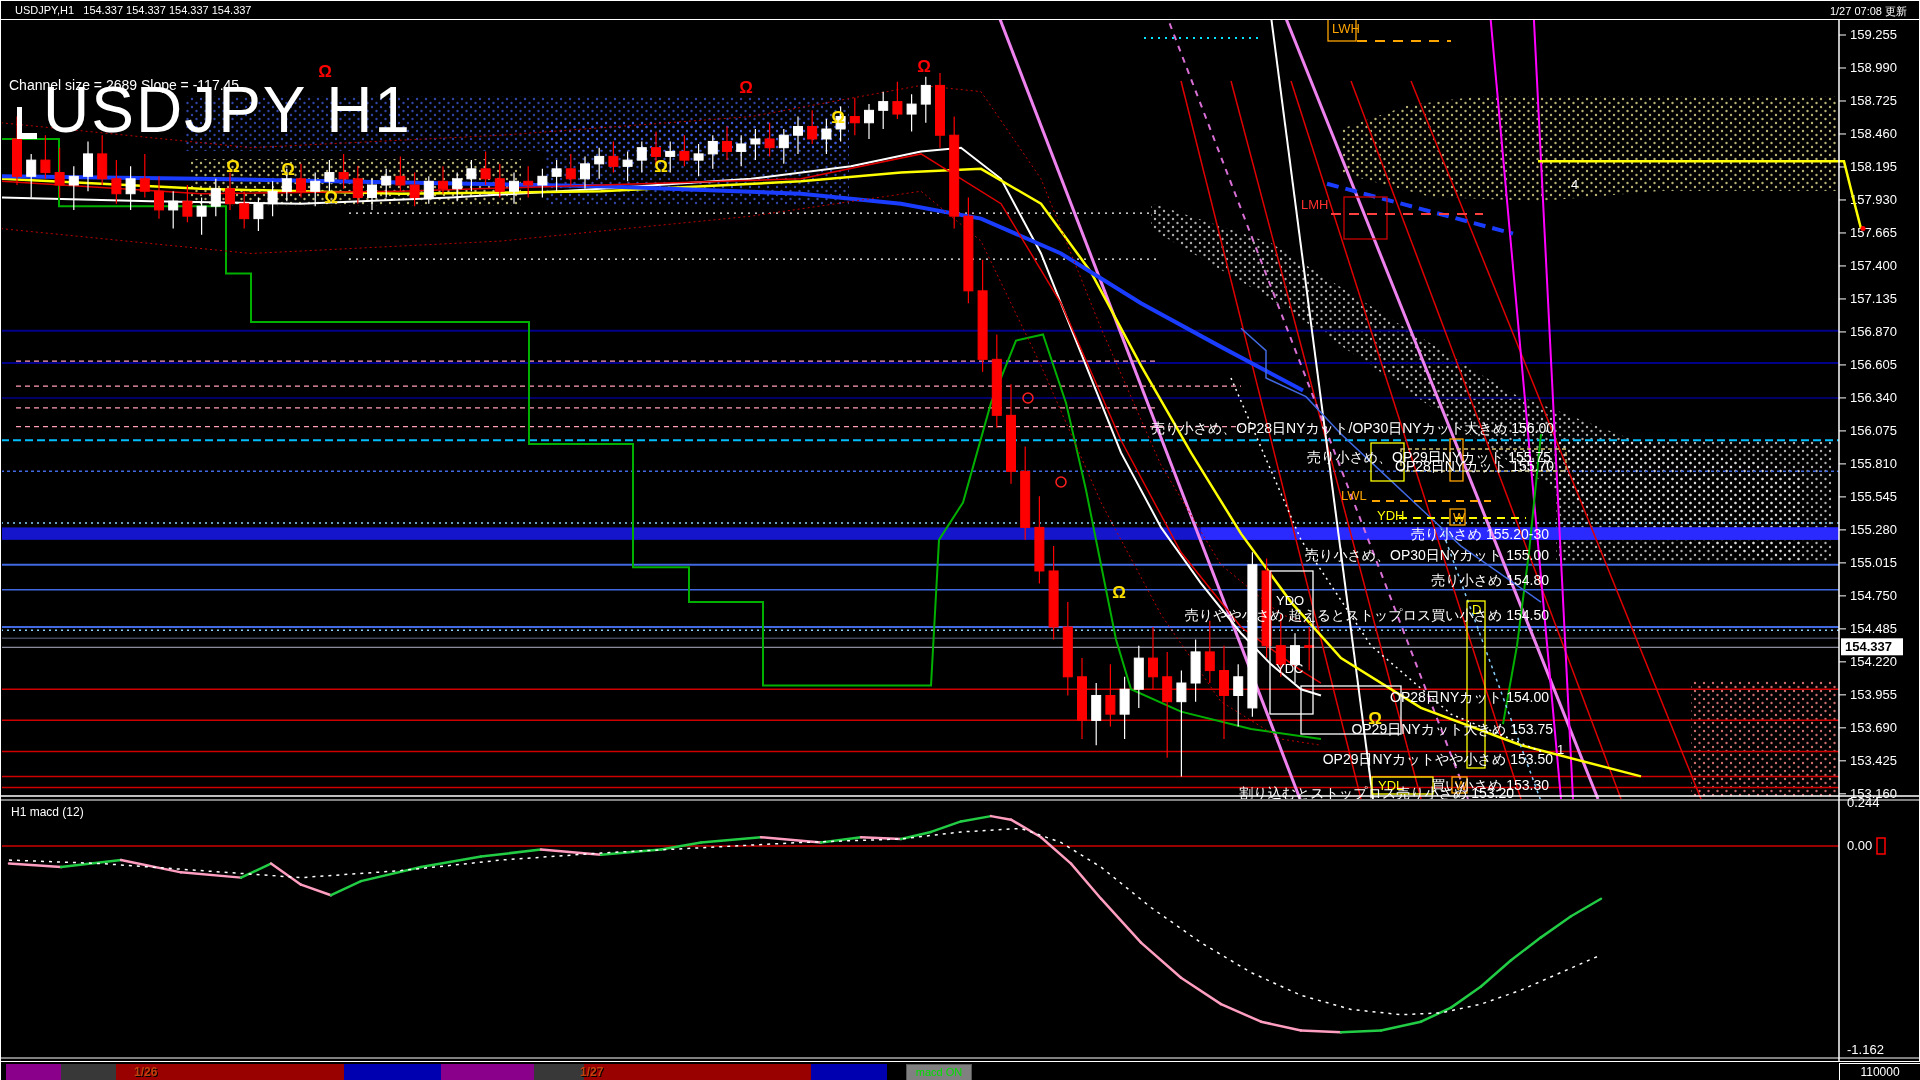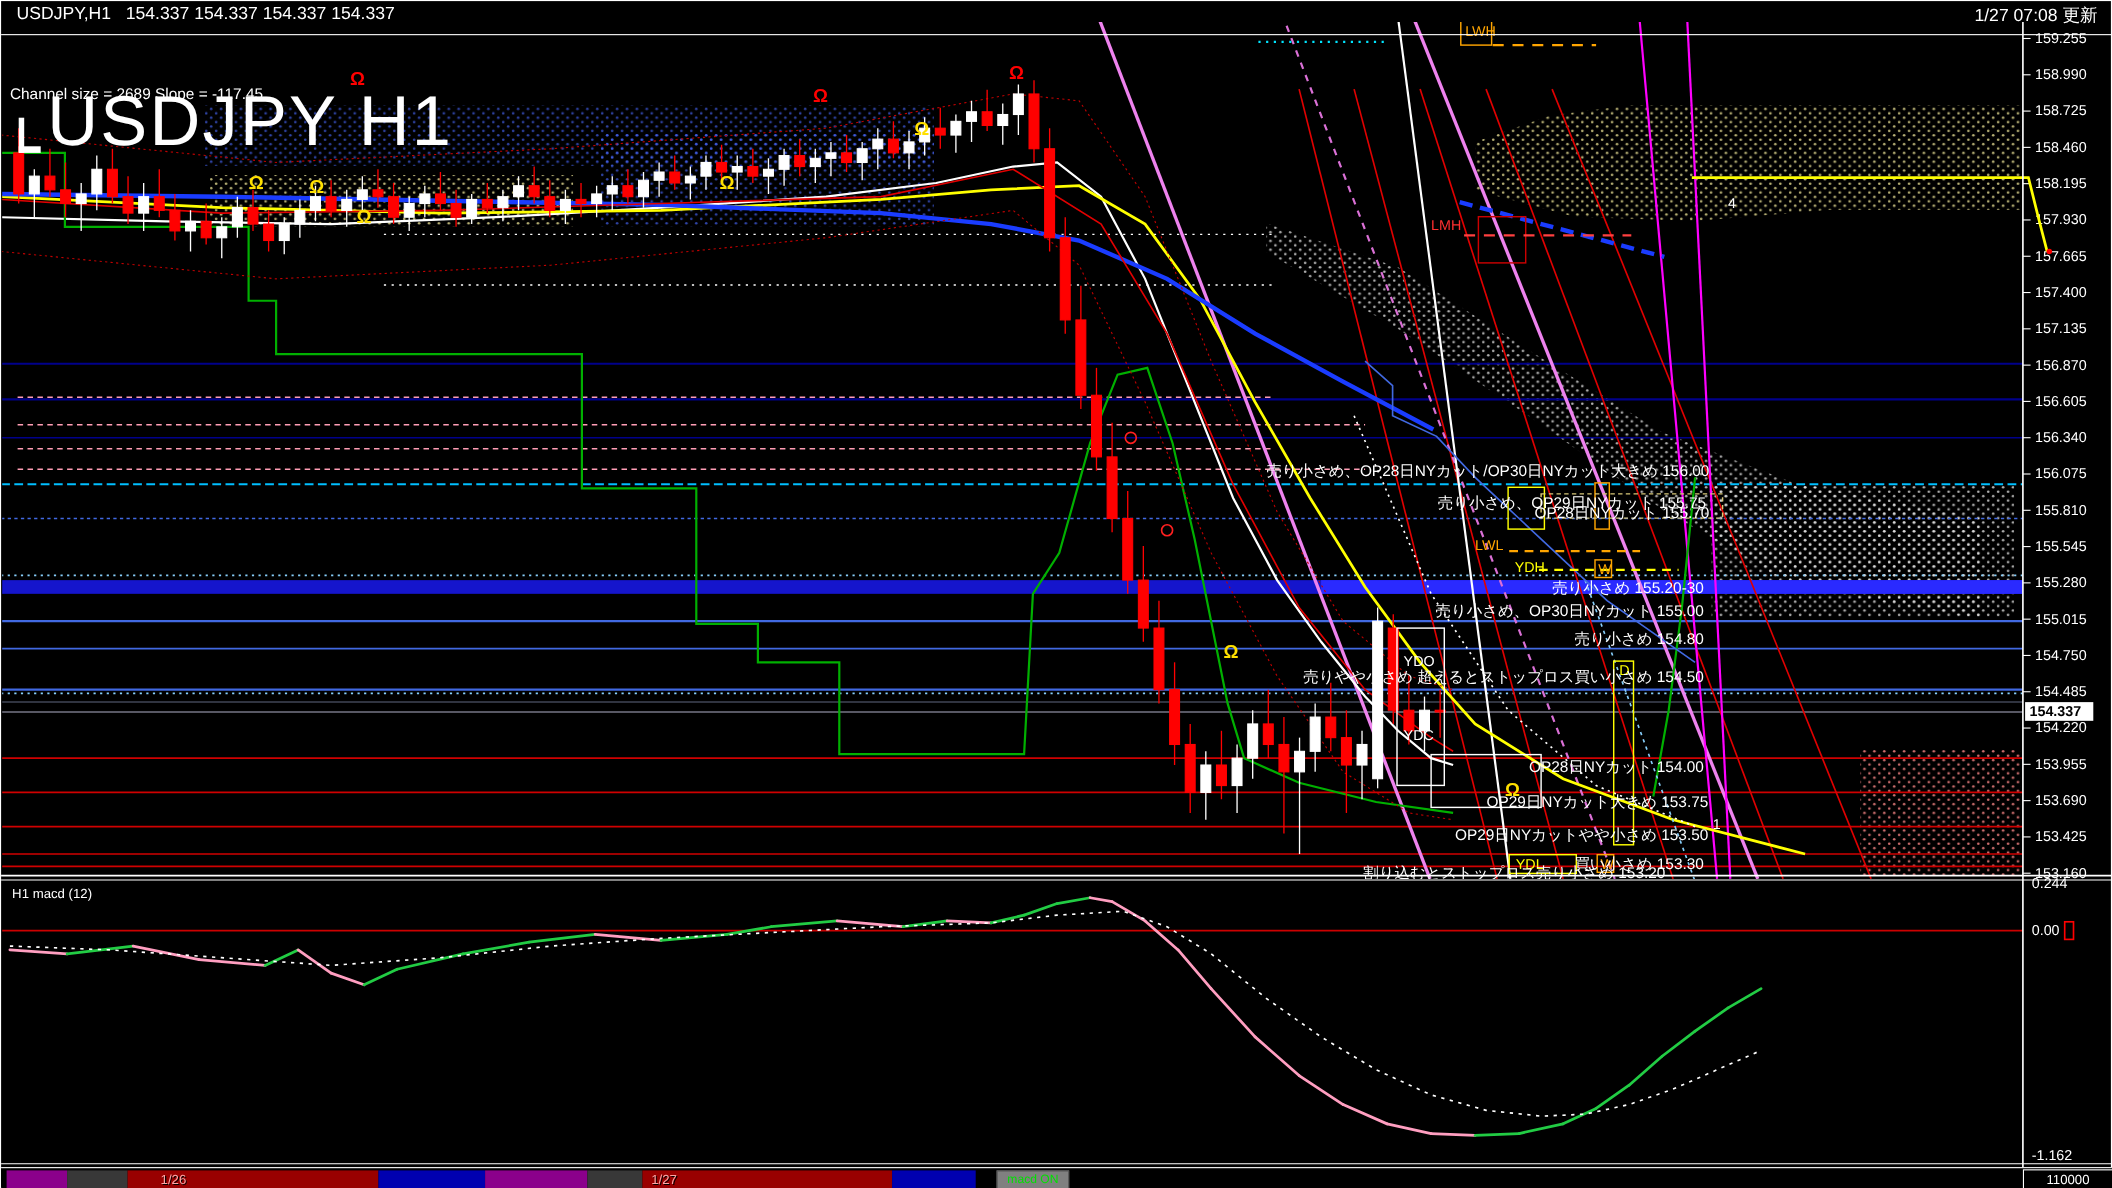--- a/index.html
+++ b/index.html
@@ -1,28 +1,28 @@
 <!DOCTYPE html>
 <html><head>
 <meta charset="utf-8">
 <style>
   html,body{margin:0;padding:0;background:#000;width:1920px;height:1080px;overflow:hidden;
     font-family:"Liberation Sans",sans-serif;}
   #app{position:relative;width:1920px;height:1080px;background:#000;border:1px solid #fff;box-sizing:border-box;}
-  #topbar{position:absolute;left:0;top:0;width:1920px;height:31px;border-bottom:1px solid #fff;box-sizing:border-box;color:#fff;font-size:16px;}
+  #topbar{position:absolute;left:0;top:0;width:1920px;height:19px;border-bottom:1px solid #fff;box-sizing:border-box;color:#fff;font-size:11px;}
   #symbolinfo{position:absolute;left:14px;top:3px;white-space:pre;}
   #updated{position:absolute;right:14px;top:3px;}
   #watermark{position:absolute;left:16px;top:72px;color:#fff;font-size:64px;letter-spacing:2px;display:flex;align-items:flex-end;}
   #wm-corner{width:15px;height:26px;border-left:5px solid #fff;border-bottom:6px solid #fff;margin-right:6px;margin-bottom:8px;}
   #channelinfo{position:absolute;left:8px;top:76px;color:#fff;font-size:14px;}
   #macdlabel{position:absolute;left:10px;top:804px;color:#fff;font-size:12px;}
   #chartsvg{position:absolute;left:0;top:0;}
   #footer{position:absolute;left:0;top:1060px;width:1920px;height:20px;border-top:1px solid #fff;box-sizing:border-box;background:#000;}
   .sess{position:absolute;top:2px;height:16px;}
-  .sesslabel{position:absolute;top:3px;color:#fca5a5;font-size:12px;font-weight:normal;text-shadow:1px 1px 0 #000;margin-left:12px;}
+  .sesslabel{position:absolute;top:3px;color:#c2410c;font-size:12px;font-weight:bold;text-shadow:1px 1px 0 #000;}
   #macdbtn{position:absolute;left:905px;top:2px;width:64px;height:16px;background:#808080;border:1px solid #555;
     color:#00e000;font-size:11px;text-align:center;line-height:15px;}
   #volbox{position:absolute;left:1838px;top:1px;width:80px;height:17px;border:1px solid #fff;color:#fff;
     font-size:12px;text-align:center;line-height:16px;background:#000;}
 </style>
 </head>
 <body>
 
 <div id="app">
   <svg id="chartsvg" width="1920" height="1080">

